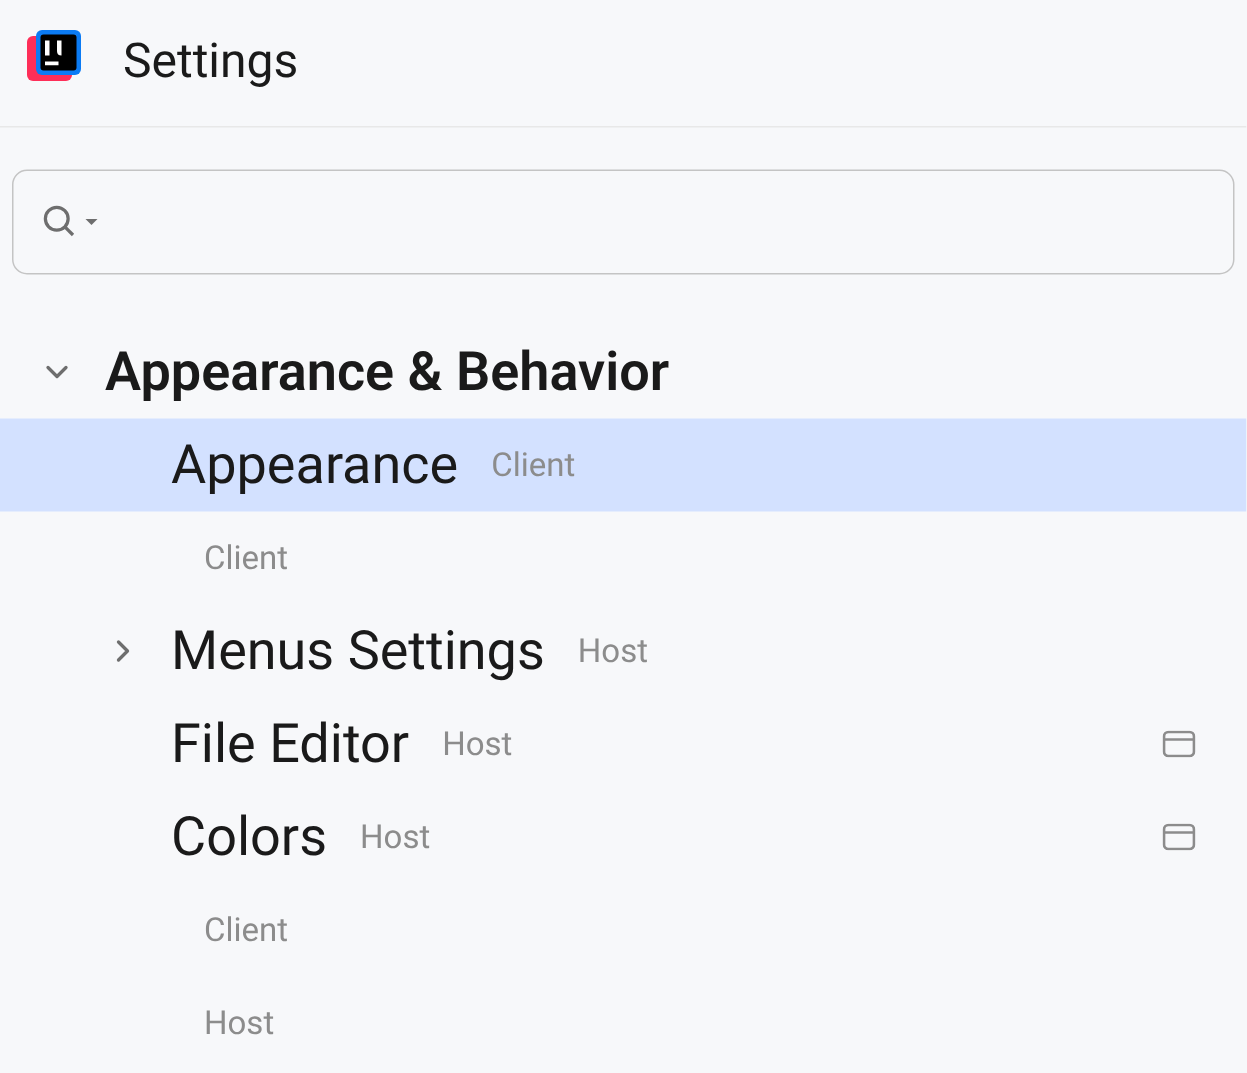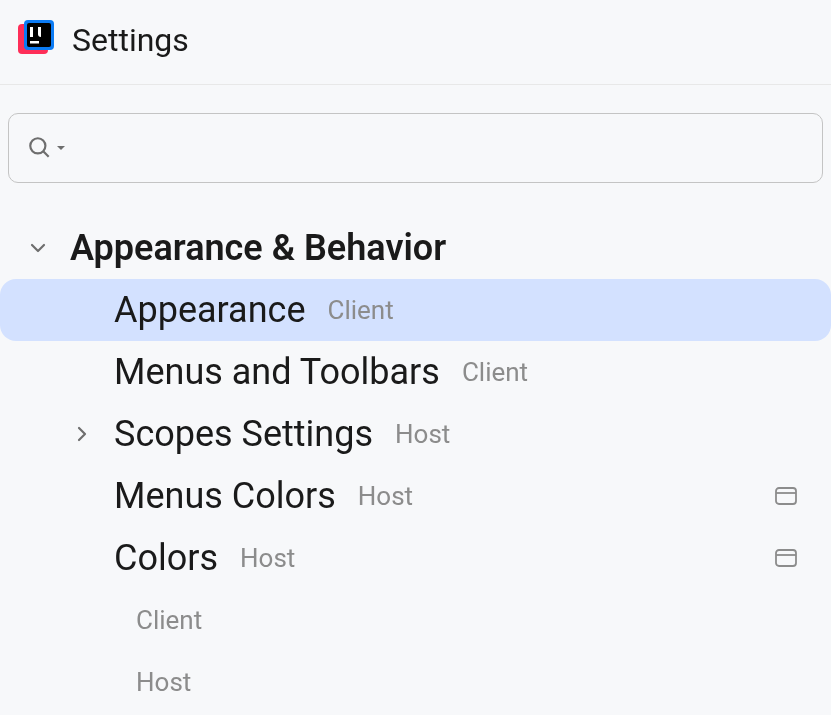--- a/index.html
+++ b/index.html
@@ -11,21 +11,21 @@
       font-family: -apple-system, BlinkMacSystemFont, "Segoe UI", Roboto, Arial, sans-serif;
       background: #f7f8fa;
       width: 831px;
       height: 715px;
       overflow: hidden;
     }
     .header {
       display: flex;
       align-items: center;
       padding: 20px 16px 24px 16px;
-      gap: 16px;
+      gap: 26px;
     }
     .app-logo {
       width: 40px;
       height: 40px;
       position: relative;
     }
     .header-title {
       font-size: 32px;
       font-weight: 400;
       color: #1a1a1a;
@@ -70,40 +70,39 @@
       cursor: pointer;
     }
     .tree-row.category {
       padding-left: 28px;
     }
     .tree-row.item {
       padding-left: 72px;
     }
     .tree-row.selected {
       background: #d3e1ff;
-      border-radius: 16px;
     }
     .expand-icon {
       width: 42px;
       display: flex;
       align-items: center;
       justify-content: flex-start;
     }
     .spacer {
       width: 42px;
     }
     .row-label {
       font-size: 36px;
       color: #1a1a1a;
     }
     .row-label.bold {
       font-weight: 600;
     }
     .row-tag {
-      font-size: 26px;
+      font-size: 22px;
       color: #8c8c8c;
       margin-left: 22px;
       font-weight: 400;
     }
     .project-icon {
       margin-left: auto;
       margin-right: 34px;
       display: flex;
       align-items: center;
     }
@@ -154,37 +153,36 @@
   </div>
 
   <div class="tree-row item selected">
     <span class="spacer"></span>
     <span class="row-label">Appearance</span>
     <span class="row-tag">Client</span>
   </div>
 
   <div class="tree-row item">
     <span class="spacer"></span>
-    <span class="row-label">Menus and Toolbars</span>
     <span class="row-tag">Client</span>
   </div>
 
   <div class="tree-row item">
     <span class="expand-icon">
       <svg width="20" height="20" viewBox="0 0 20 20" fill="none" stroke="#6e6e6e" stroke-width="2.2" stroke-linecap="round" stroke-linejoin="round">
         <polyline points="7,4 13,10 7,16"></polyline>
       </svg>
     </span>
-    <span class="row-label">Scopes Settings</span>
-    <span class="row-tag">Host</span>
-  </div>
-
-  <div class="tree-row item">
-    <span class="spacer"></span>
-    <span class="row-label">Menus Colors</span>
+    <span class="row-label">Menus Settings</span>
+    <span class="row-tag">Host</span>
+  </div>
+
+  <div class="tree-row item">
+    <span class="spacer"></span>
+    <span class="row-label">File Editor</span>
     <span class="row-tag">Host</span>
     <span class="project-icon">
       <svg width="22" height="18" viewBox="0 0 22 18" fill="none" stroke="#8c8c8c" stroke-width="1.8">
         <rect x="1" y="1" width="20" height="16" rx="3"></rect>
         <line x1="1" y1="6" x2="21" y2="6"></line>
       </svg>
     </span>
   </div>
 
   <div class="tree-row item">

